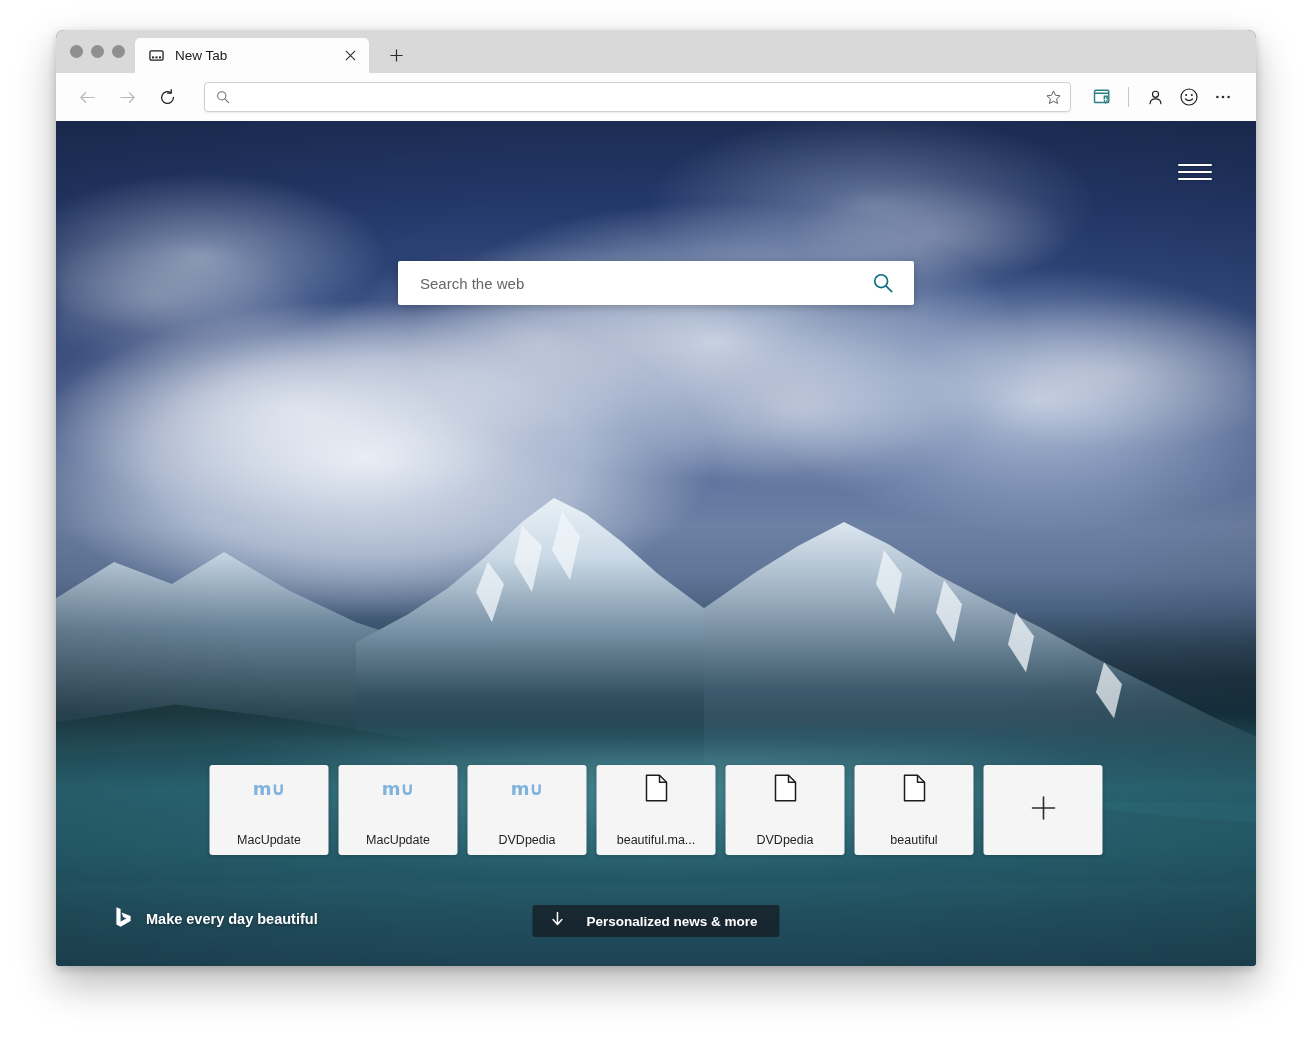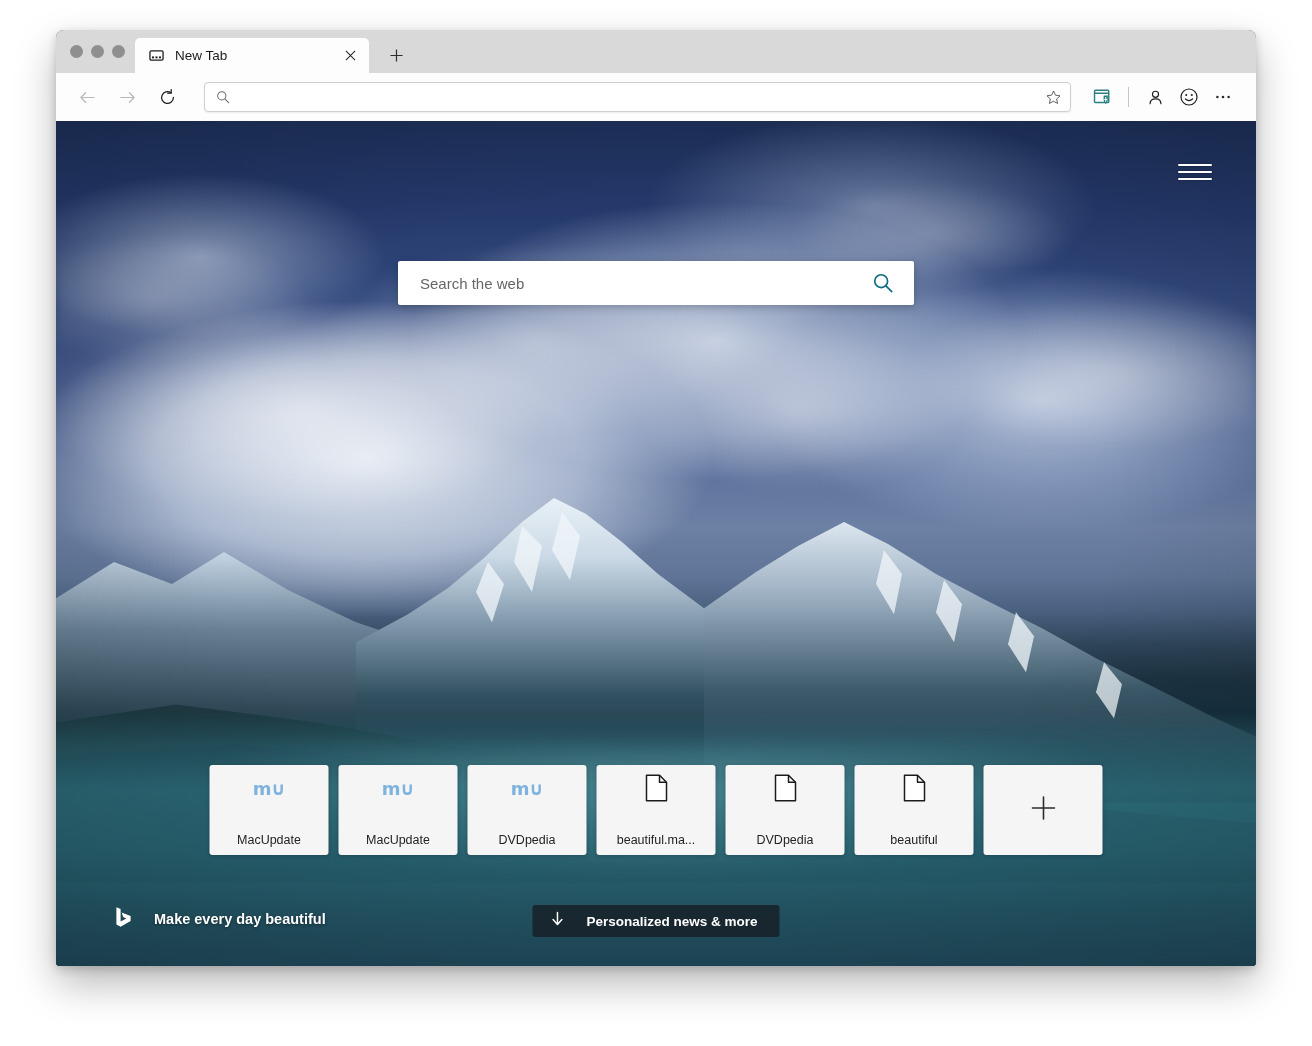--- a/index.html
+++ b/index.html
@@ -312,21 +312,21 @@
     box-shadow: 0 1px 4px rgba(0,0,0,0.2);
   }
 
   
   .brand {
     position: absolute;
     left: 58px;
     bottom: 34px;
     display: flex;
     align-items: center;
-    gap: 20px;
+    gap: 12px;
     z-index: 5;
   }
   .brand-text {
     font-size: 14.5px;
     font-weight: bold;
     color: #ffffff;
     text-shadow: 0 1px 3px rgba(0,0,0,0.45);
   }
   .news-pill {
     position: absolute;

